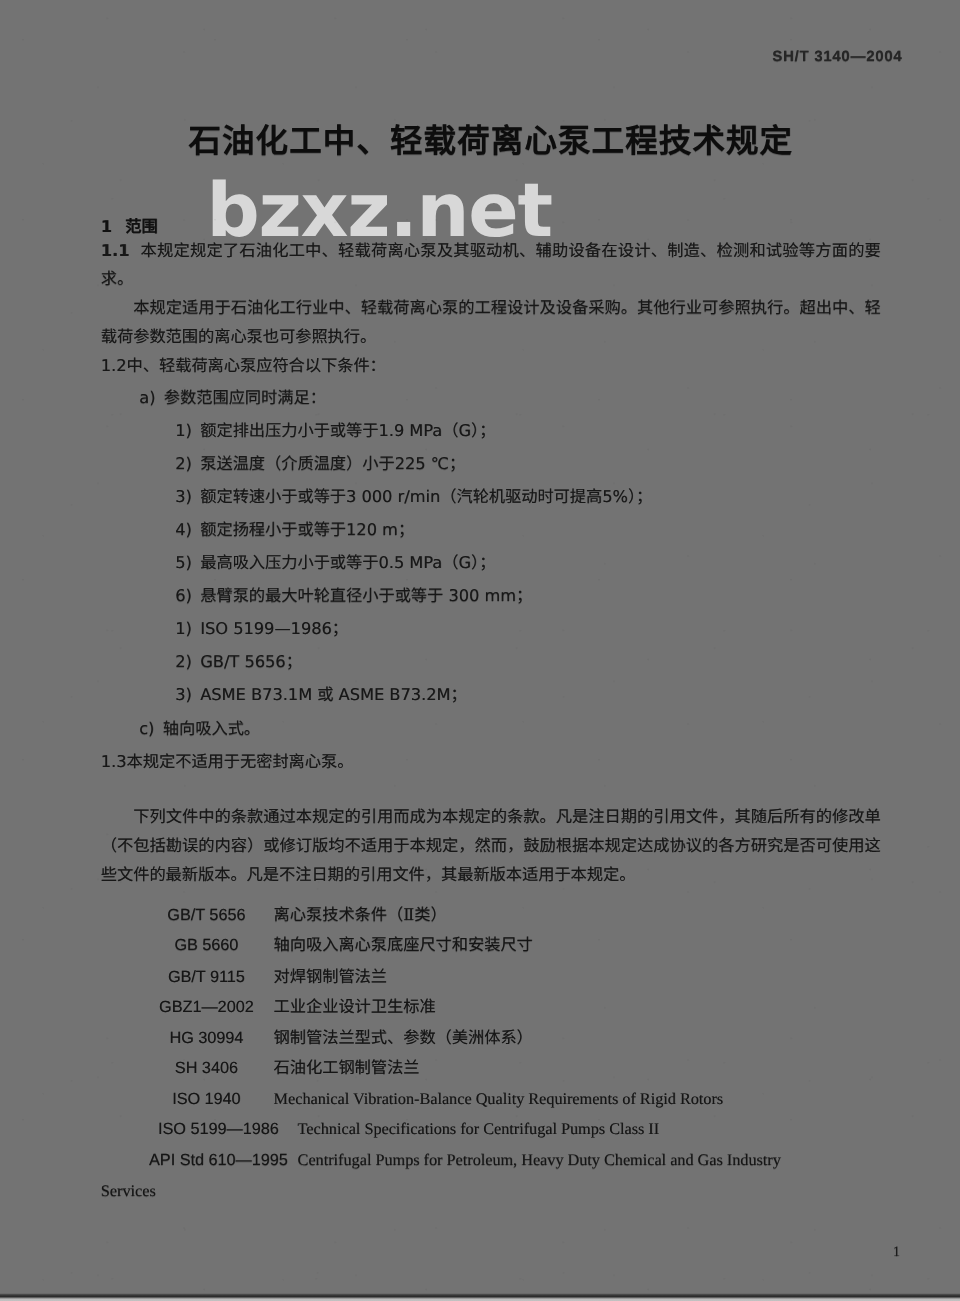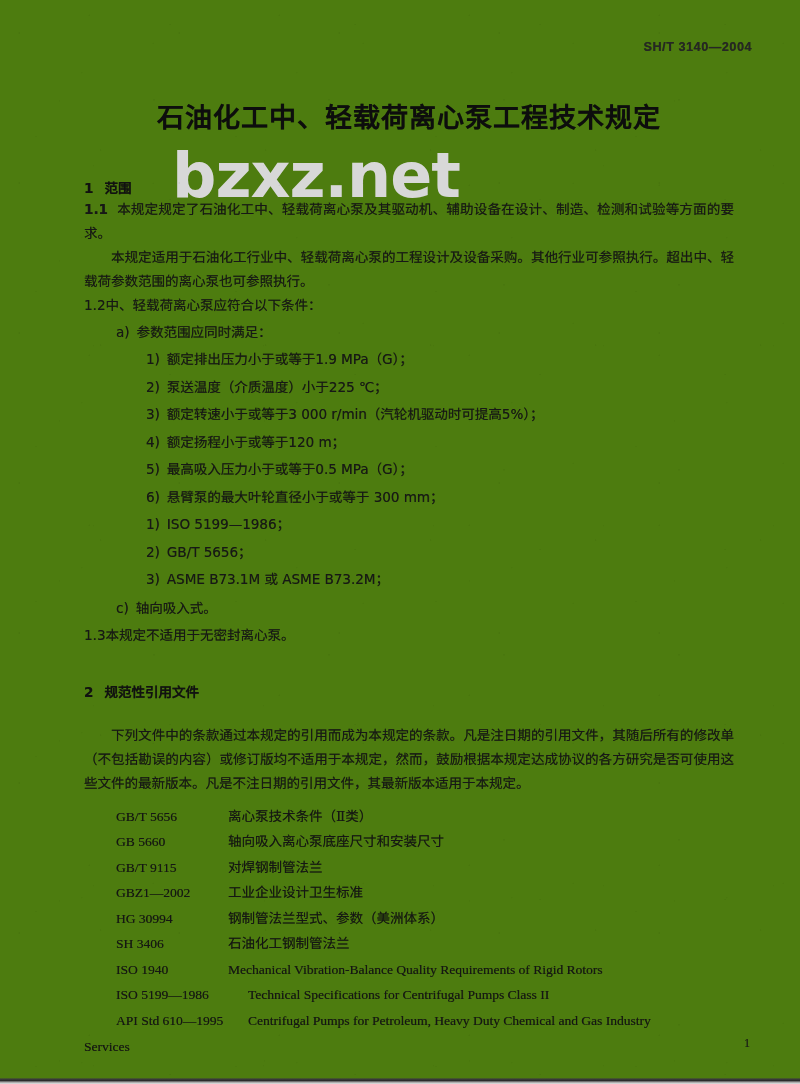--- a/index.html
+++ b/index.html
@@ -10,21 +10,21 @@
   }
   body {
     font-family: "Liberation Serif", "DejaVu Serif", serif;
     color: #1a1a1a;
   }
 
   .page {
     position: relative;
     width: 800px;
     height: 1084px;
-    background: #4d7c0f;
+    background: #737373;
     overflow: hidden;
     box-sizing: border-box;
   }
 
   
   .page::before {
     content: "";
     position: absolute;
     inset: 0;
     pointer-events: none;
@@ -165,21 +165,22 @@
   .ref-item {
     font-size: 13.5px;
     line-height: 25.5px;
     margin-left: 32px;
     color: #151515;
     font-family: "Liberation Serif", "DejaVu Serif", serif;
   }
   .ref-item .code {
     display: inline-block;
     min-width: 112px;
-    font-family: Liberation Serif, serif;
+    font-family: Liberation Sans, sans-serif;
+    text-align: center;
   }
   .ref-item .code.wide { min-width: 132px; }
   .ref-item .rtitle { }
 
   .ref-tail {
     font-size: 13.5px;
     line-height: 25.5px;
     margin-left: 0px;
     margin-top: 1px;
     color: #151515;
@@ -263,23 +264,20 @@
     </div>
 
     <div class="lvl-a scanish">
       <span class="lbl">c)</span><span>轴向吸入式。</span>
     </div>
 
     <p class="para scanish" style="margin-top:2px;">
       <span class="cnum">1.3</span><span>本规定不适用于无密封离心泵。</span>
     </p>
 
-    <div class="section-head s2-head scanish">
-      <span class="num">2</span><span>规范性引用文件</span>
-    </div>
 
     <p class="para para-indent scanish" style="margin-top:22px;">下列文件中的条款通过本规定的引用而成为本规定的条款。凡是注日期的引用文件，其随后所有的修改单（不包括勘误的内容）或修订版均不适用于本规定，然而，鼓励根据本规定达成协议的各方研究是否可使用这些文件的最新版本。凡是不注日期的引用文件，其最新版本适用于本规定。</p>
 
     <div class="ref-block">
 
       <div class="ref-item scanish">
         <span class="code">GB/T 5656</span><span class="rtitle">离心泵技术条件（Ⅱ类）</span>
       </div>
       <div class="ref-item scanish">
         <span class="code">GB 5660</span><span class="rtitle">轴向吸入离心泵底座尺寸和安装尺寸</span>

